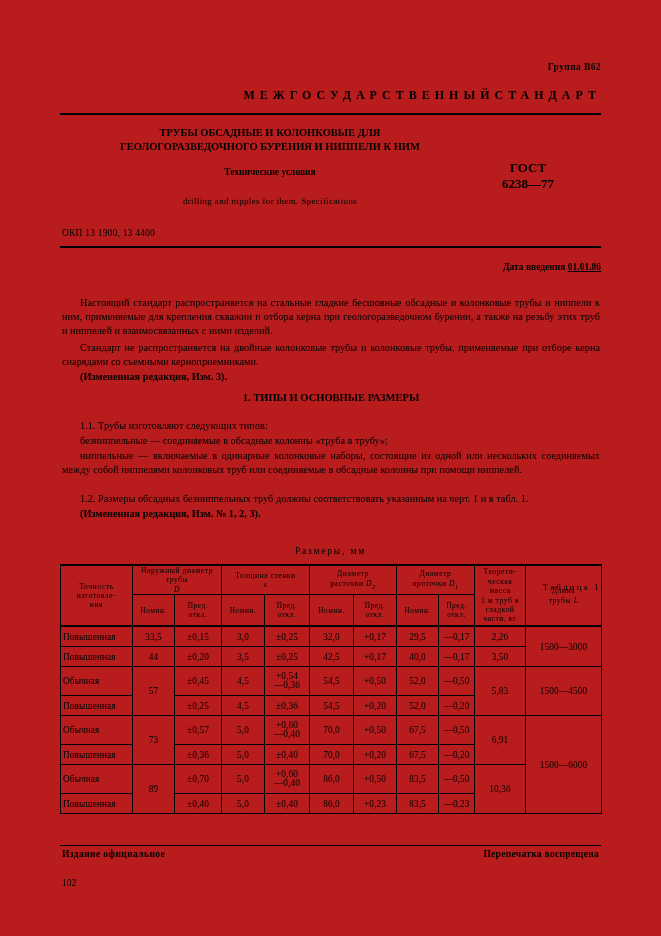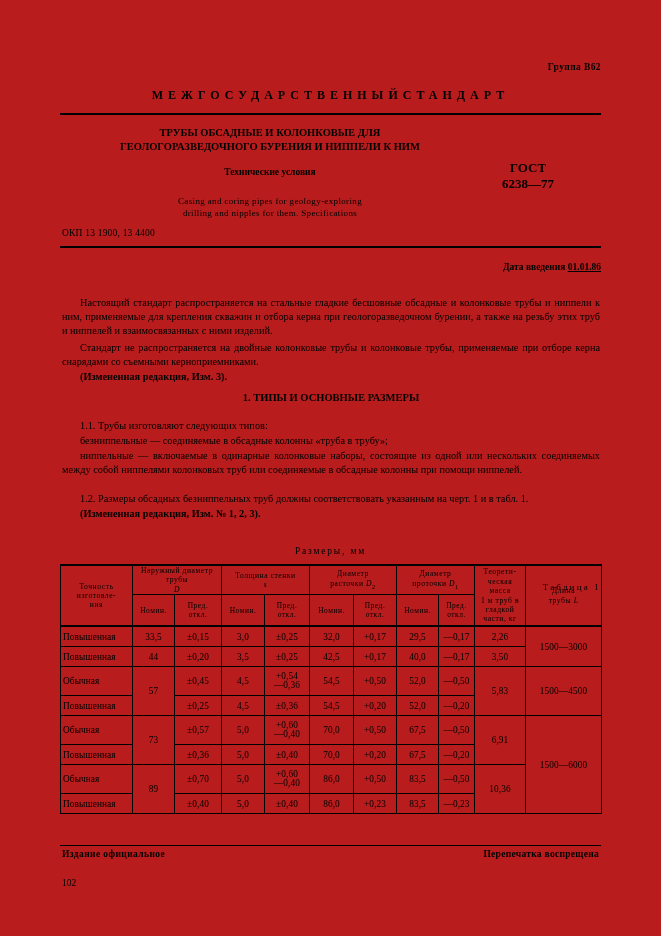--- a/index.html
+++ b/index.html
@@ -31,21 +31,21 @@
     font-size: 9.5px;
     font-weight: bold;
     letter-spacing: 0.4px;
   }
   .mgs-title {
     position: absolute;
     left: 60px; top: 88px; width: 541px;
     font-size: 12px;
     font-weight: bold;
     display: flex;
-    justify-content: center;
+    justify-content: flex-end;
   }
   .mgs-title .w1 { letter-spacing: 5.0px; }
   .mgs-title .w2 { letter-spacing: 5.0px; }
 
   .rule-thick {
     position: absolute;
     left: 60px; width: 541px;
     height: 0;
     border-top: 2.2px solid #000;
   }
@@ -225,21 +225,20 @@
   <div class="doc-title">ТРУБЫ ОБСАДНЫЕ И КОЛОНКОВЫЕ ДЛЯ ГЕОЛОГОРАЗВЕДОЧНОГО БУРЕНИЯ И НИППЕЛИ К НИМ</div>
 
   <div class="tech-cond">Технические условия</div>
 
   <div class="gost-block">
     <div>ГОСТ</div>
     <div>6238—77</div>
   </div>
 
   <div class="eng-title">
-    <div>Casing  and  coring pipes  for  geology-exploring</div>
     <div>drilling  and nipples  for  them. Specifications</div>
   </div>
 
   <div class="okp">ОКП 13 1900, 13 4400</div>
 
   <div class="rule-thick" style="top:246px;"></div>
 
   <div class="date-intro">
     <span>Дата введения</span>
     <span class="u">01.01.86</span>

